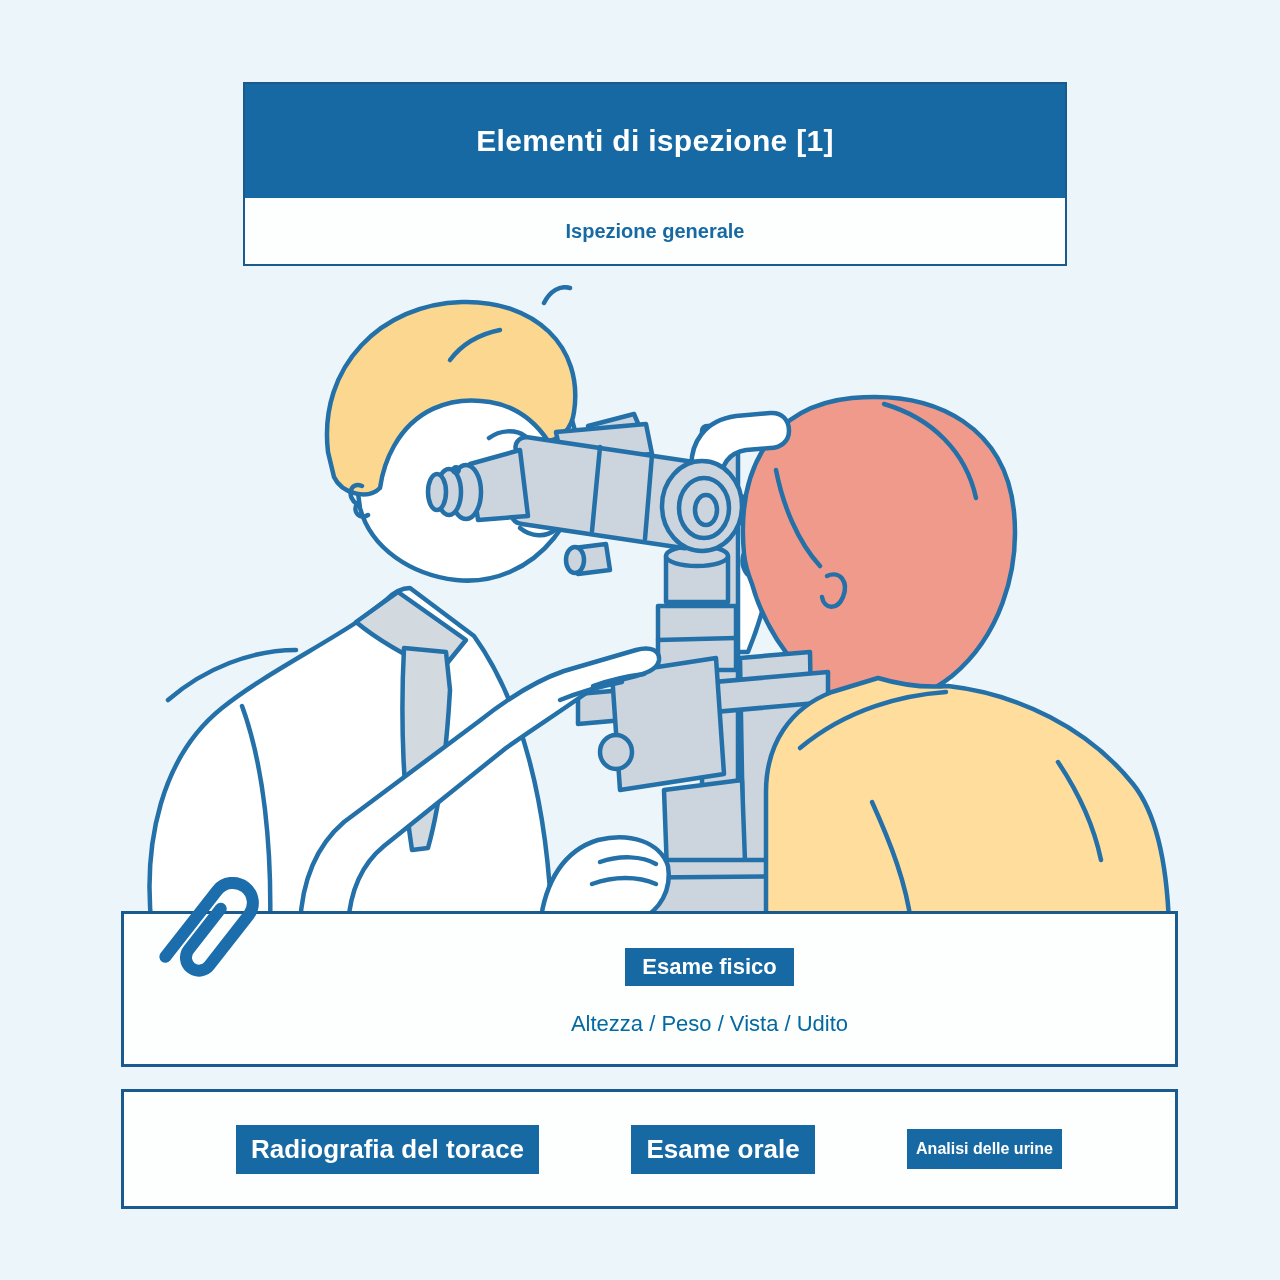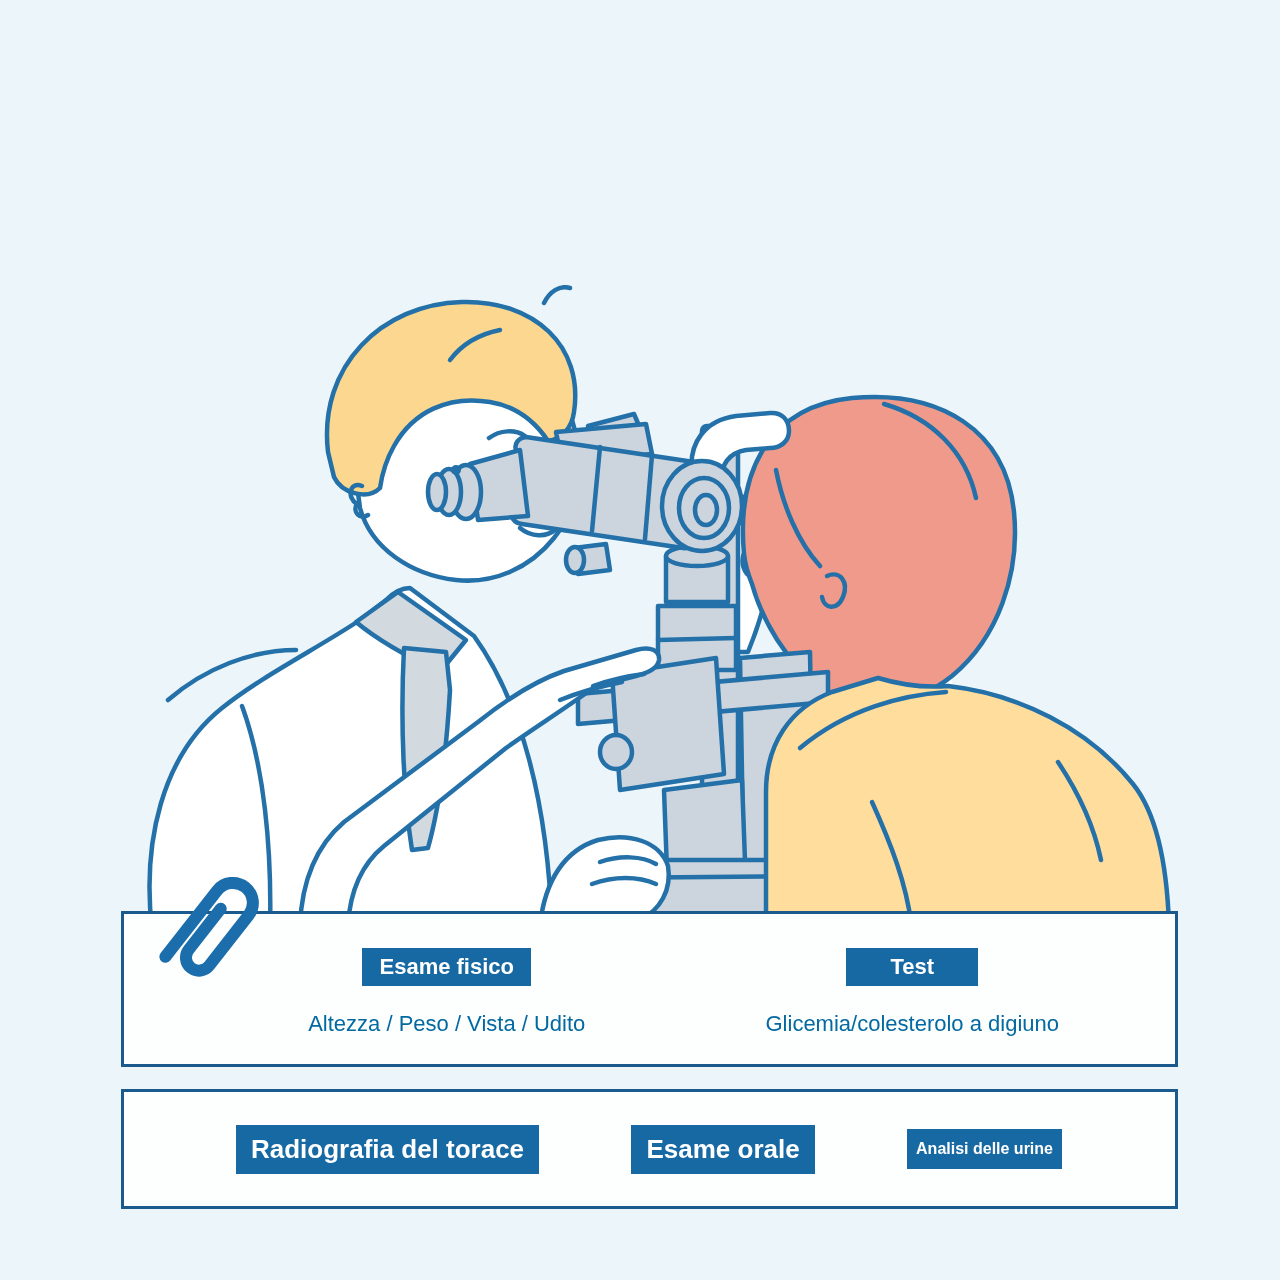--- a/index.html
+++ b/index.html
@@ -60,20 +60,28 @@
   .btn-small{
     background:#1769a4;color:#ffffff;font-weight:700;font-size:16px;
     padding:11px 9px;text-align:center;
   }
 </style>
 </head>
 <body>
 
 <div class="page">
 
+  <div class="header-box">
+    <div class="header-top">
+      <div class="header-title">Elementi di ispezione [1]</div>
+    </div>
+    <div class="header-bottom">
+      <div class="header-subtitle">Ispezione generale</div>
+    </div>
+  </div>
 
   <svg class="illus" width="1060" height="645" viewBox="120 285 1060 645">
     <g stroke="#2470a8" stroke-width="4.5" stroke-linecap="round" stroke-linejoin="round" fill="none">
 
       <g>
         <path fill="#ffffff" d="M152,930 C142,842 162,756 222,708 C262,676 318,648 360,620 L386,600 C394,592 402,588 410,588 L474,636 C520,700 548,800 552,930 Z"></path>
         <path d="M168,700 C205,668 252,650 296,650"></path>
         <path d="M242,706 C264,766 272,848 270,930"></path>
         <path fill="#d2d9df" d="M356,622 L398,592 L466,640 L440,672 C410,658 380,642 356,622 Z"></path>
         <path fill="#d2d9df" d="M404,648 L446,652 L450,690 C446,760 438,812 428,848 L412,850 C404,800 400,724 404,648 Z"></path>
@@ -150,24 +158,20 @@
     <g transform="rotate(38 55 70)">
       <path d="M35,112 L35,28 A20,20 0 0 1 75,28 L75,92 A13,13 0 0 1 49,92 L49,40" fill="none" stroke="#1b6dab" stroke-width="12" stroke-linecap="round"></path>
     </g>
   </svg>
 
   <div class="info-box box-summary">
     <div class="summary-col left">
       <div class="chip">Esame fisico</div>
       <div class="detail">Altezza / Peso / Vista / Udito</div>
     </div>
-    <div class="summary-col">
-      <div class="chip">Test</div>
-      <div class="detail">Glicemia/colesterolo a digiuno</div>
-    </div>
   </div>
 
   <div class="info-box box-list">
     <div class="btn-large">Radiografia del torace</div>
     <div class="btn-large">Esame orale</div>
     <div class="btn-small">Analisi delle urine</div>
   </div>
 
 </div>
 

